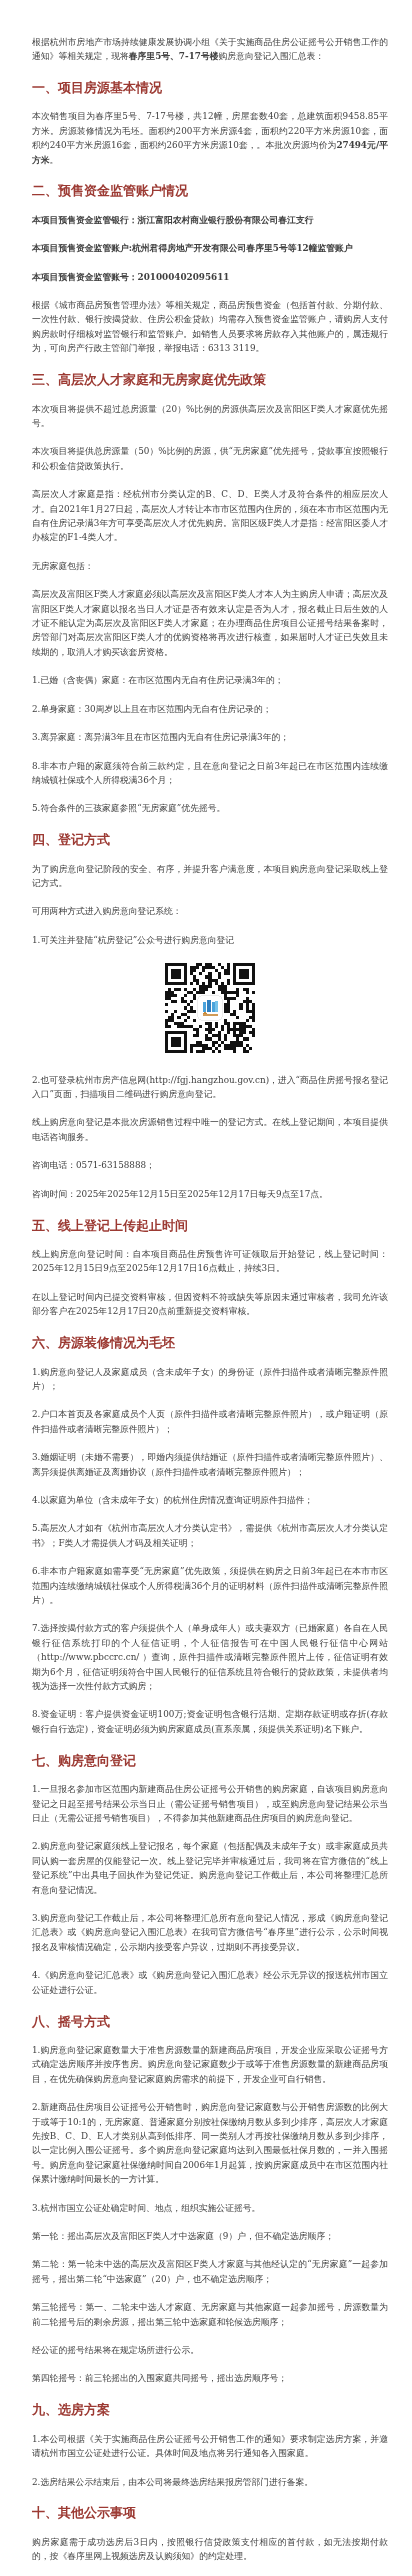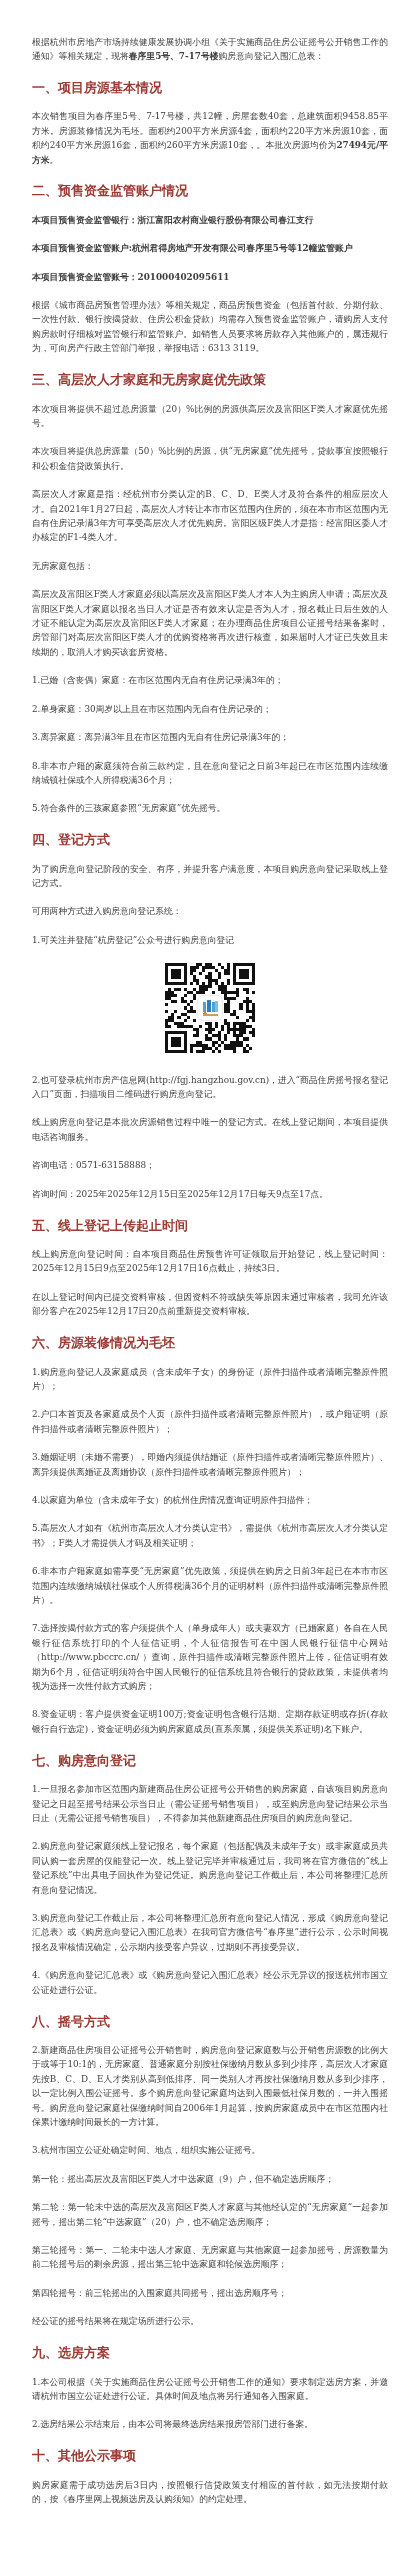--- a/index.html
+++ b/index.html
@@ -362,27 +362,28 @@
       <p class="para"><span>5.高层次人才如有《杭州市高层次人才分类认定书》，需提供《杭州市高层次人才分类认定书》；F类人才需提供人才码及相关证明；</span></p>
       <p class="para"><span>6.非本市户籍家庭如需享受“无房家庭”优先政策，须提供在购房之日前3年起已在本市市区范围内连续缴纳城镇社保或个人所得税满36个月的证明材料（原件扫描件或清晰完整原件照片）。</span></p>
       <p class="para"><span>7.选择按揭付款方式的客户须提供个人（单身成年人）或夫妻双方（已婚家庭）各自在人民银行征信系统打印的个人征信证明，个人征信报告可在中国人民银行征信中心网站（</span><span class="u">http://www.pbccrc.cn/</span><span> ）查询，原件扫描件或清晰完整原件照片上传，征信证明有效期为6个月，征信证明须符合中国人民银行的征信系统且符合银行的贷款政策，未提供者均视为选择一次性付款方式购房；</span></p>
       <p class="para"><span>8.资金证明：客户提供资金证明</span><span class="u">100</span><span>万;资金证明包含银行活期、定期存款证明或存折(存款银行自行选定)，资金证明必须为购房家庭成员(直系亲属，须提供关系证明)名下账户。</span></p>
       <h2 class="heading">七、购房意向登记</h2>
       <p class="para"><span>1.一旦报名参加市区范围内新建商品住房公证摇号公开销售的购房家庭，自该项目购房意向登记之日起至摇号结果公示当日止（需公证摇号销售项目），或至购房意向登记结果公示当日止（无需公证摇号销售项目），不得参加其他新建商品住房项目的购房意向登记。</span></p>
       <p class="para"><span>2.购房意向登记家庭须线上登记报名，每个家庭（包括配偶及未成年子女）或非家庭成员共同认购一套房屋的仅能登记一次。线上登记完毕并审核通过后，我司将在官方微信的“线上登记系统”中出具电子回执作为登记凭证。购房意向登记工作截止后，本公司将整理汇总所有意向登记情况。</span></p>
       <p class="para"><span>3.购房意向登记工作截止后，本公司将整理汇总所有意向登记人情况，形成《购房意向登记汇总表》或《购房意向登记入围汇总表》在我司官方微信号“春序里”进行公示，公示时间视报名及审核情况确定，公示期内接受客户异议，过期则不再接受异议。</span></p>
       <p class="para"><span>4.《购房意向登记汇总表》或《购房意向登记入围汇总表》经公示无异议的报送杭州市国立公证处进行公证。</span></p>
       <h2 class="heading">八、摇号方式</h2>
+      <p class="para"><span>1.购房意向登记家庭数量大于准售房源数量的新建商品房项目，开发企业应采取公证摇号方式确定选房顺序并按序售房。购房意向登记家庭数少于或等于准售房源数量的新建商品房项目，在优先确保购房意向登记家庭购房需求的前提下，开发企业可自行销售。</span></p>
       <p class="para"><span>2.新建商品住房项目公证摇号公开销售时，购房意向登记家庭数与公开销售房源数的比例大于或等于10:1的，无房家庭、普通家庭分别按社保缴纳月数从多到少排序，高层次人才家庭先按B、C、D、E人才类别从高到低排序、同一类别人才再按社保缴纳月数从多到少排序，以一定比例入围公证摇号。多个购房意向登记家庭均达到入围最低社保月数的，一并入围摇号。购房意向登记家庭社保缴纳时间自2006年1月起算，按购房家庭成员中在市区范围内社保累计缴纳时间最长的一方计算。</span></p>
       <p class="para"><span>3.杭州市国立公证处确定时间、地点，组织实施公证摇号。</span></p>
       <p class="para"><span>第一轮：摇出高层次及富阳区F类人才中选家庭（9）户，但不确定选房顺序；</span></p>
       <p class="para"><span>第二轮：第一轮未中选的高层次及富阳区F类人才家庭与其他经认定的“无房家庭”一起参加摇号，摇出第二轮“中选家庭”（20）户，也不确定选房顺序；</span></p>
       <p class="para"><span>第三轮摇号：第一、二轮未中选人才家庭、无房家庭与其他家庭一起参加摇号，房源数量为前二轮摇号后的剩余房源，摇出第三轮中选家庭和轮候选房顺序；</span></p>
+      <p class="para"><span>经公证的摇号结果将在规定场所进行公示。</span></p>
       <p class="para"><span>第四轮摇号：前三轮摇出的入围家庭共同摇号，摇出选房顺序号；</span></p>
-      <p class="para"><span>经公证的摇号结果将在规定场所进行公示。</span></p>
       <h2 class="heading">九、选房方案</h2>
       <p class="para"><span>1.本公司根据《关于实施商品住房公证摇号公开销售工作的通知》要求制定选房方案，并邀请杭州市国立公证处进行公证。具体时间及地点将另行通知各入围家庭。</span></p>
       <p class="para"><span>2.选房结果公示结束后，由本公司将最终选房结果报房管部门进行备案。</span></p>
       <h2 class="heading">十、其他公示事项</h2>
       <p class="para"><span>购房家庭需于成功选房后3日内，按照银行信贷政策支付相应的首付款，如无法按期付款的，按《春序里网上视频选房及认购须知》的约定处理。</span></p>
     </article>
 </main>
 
 
 </body></html>

